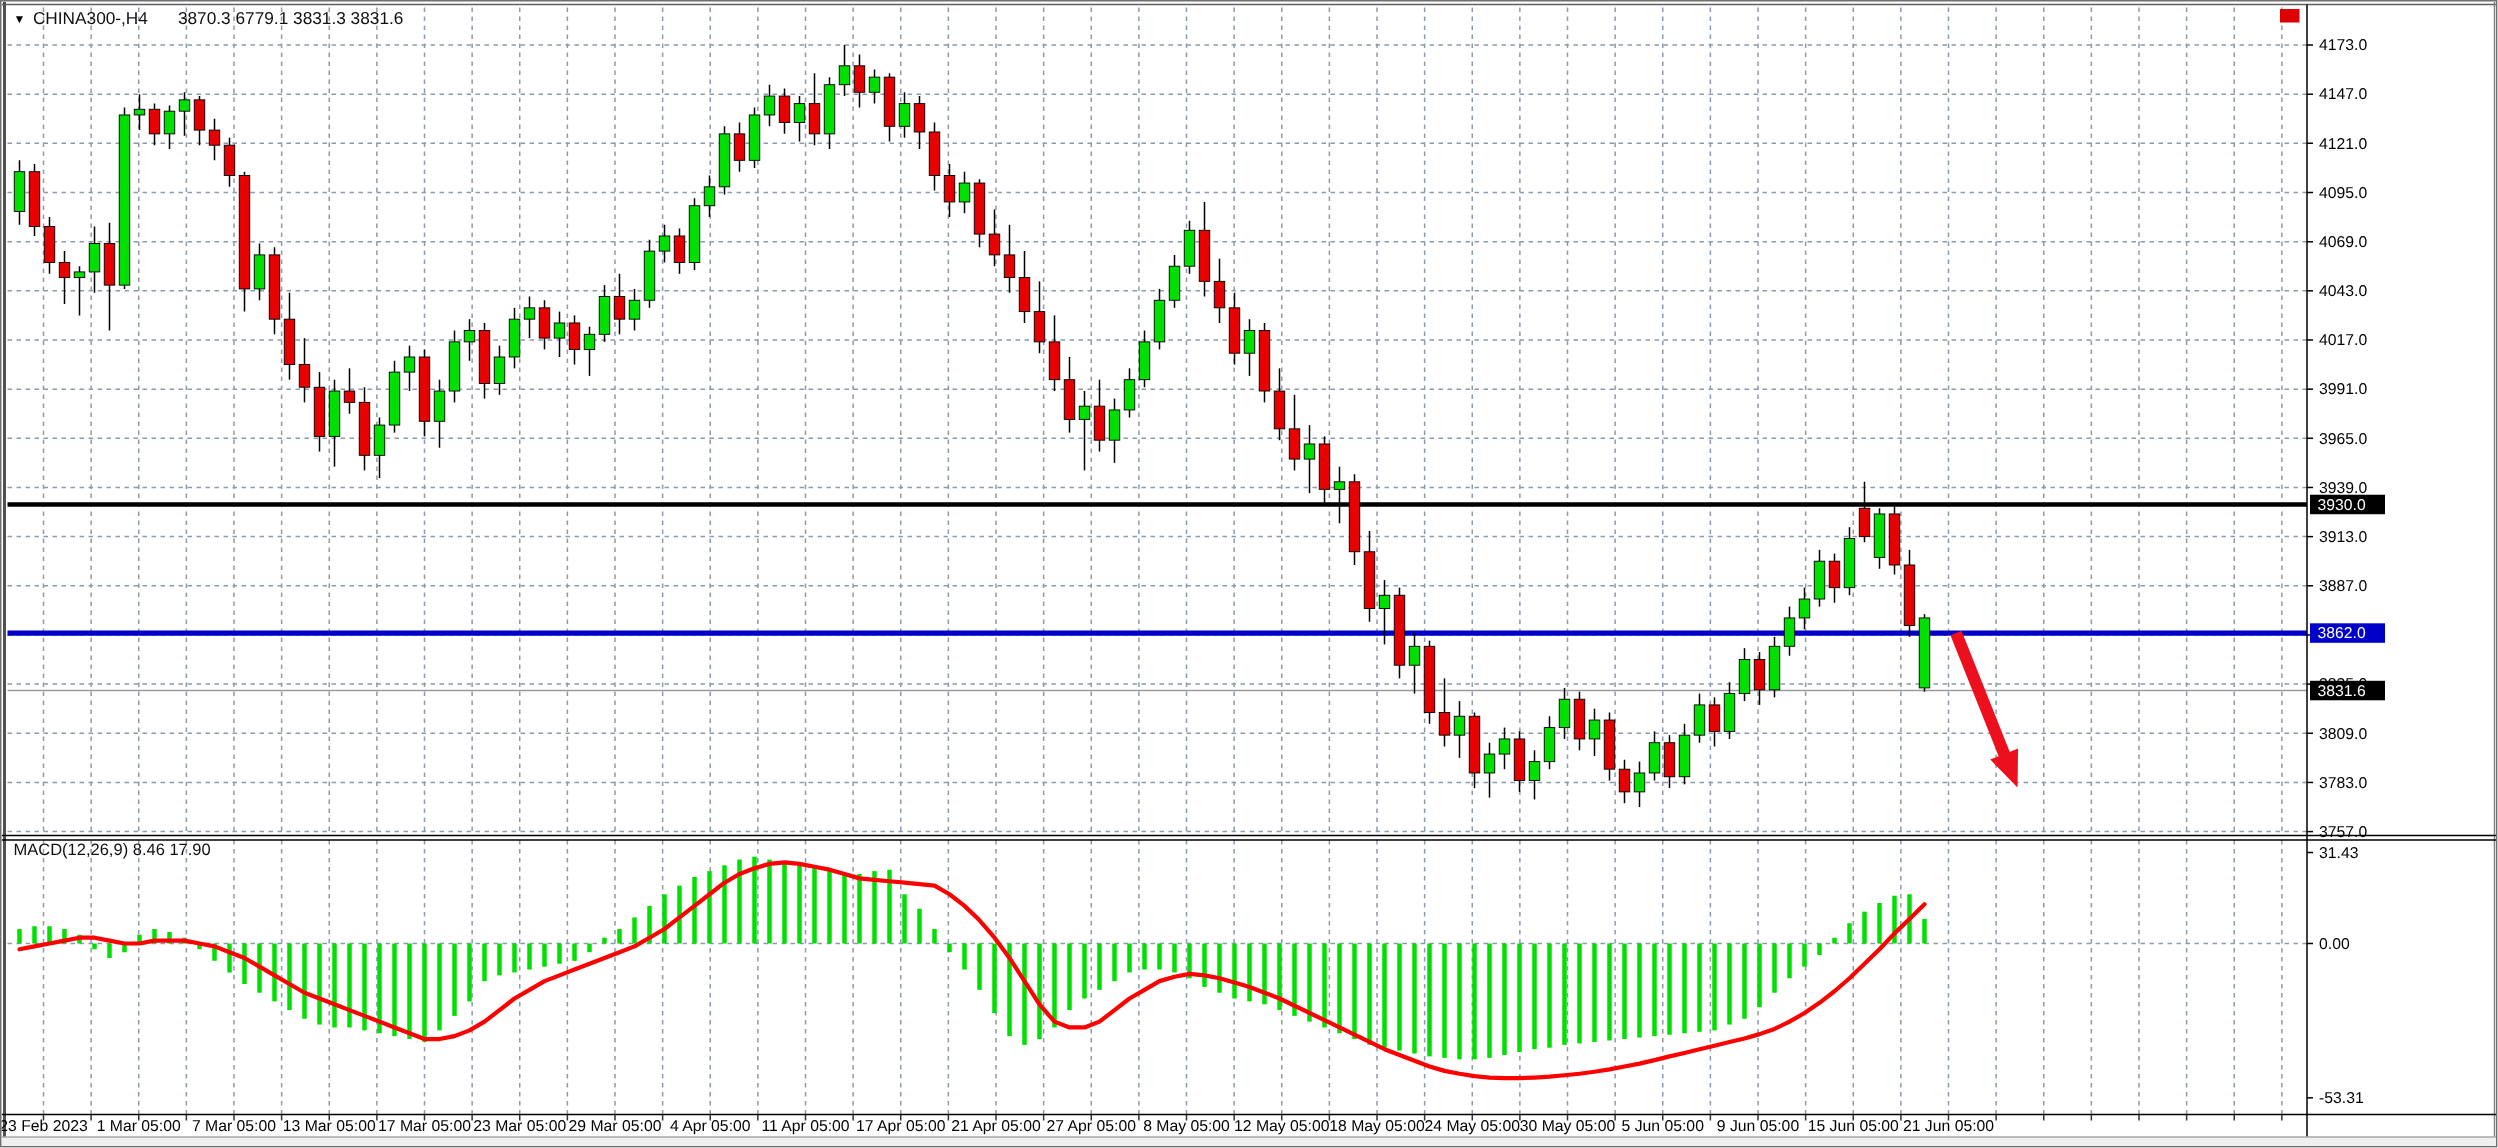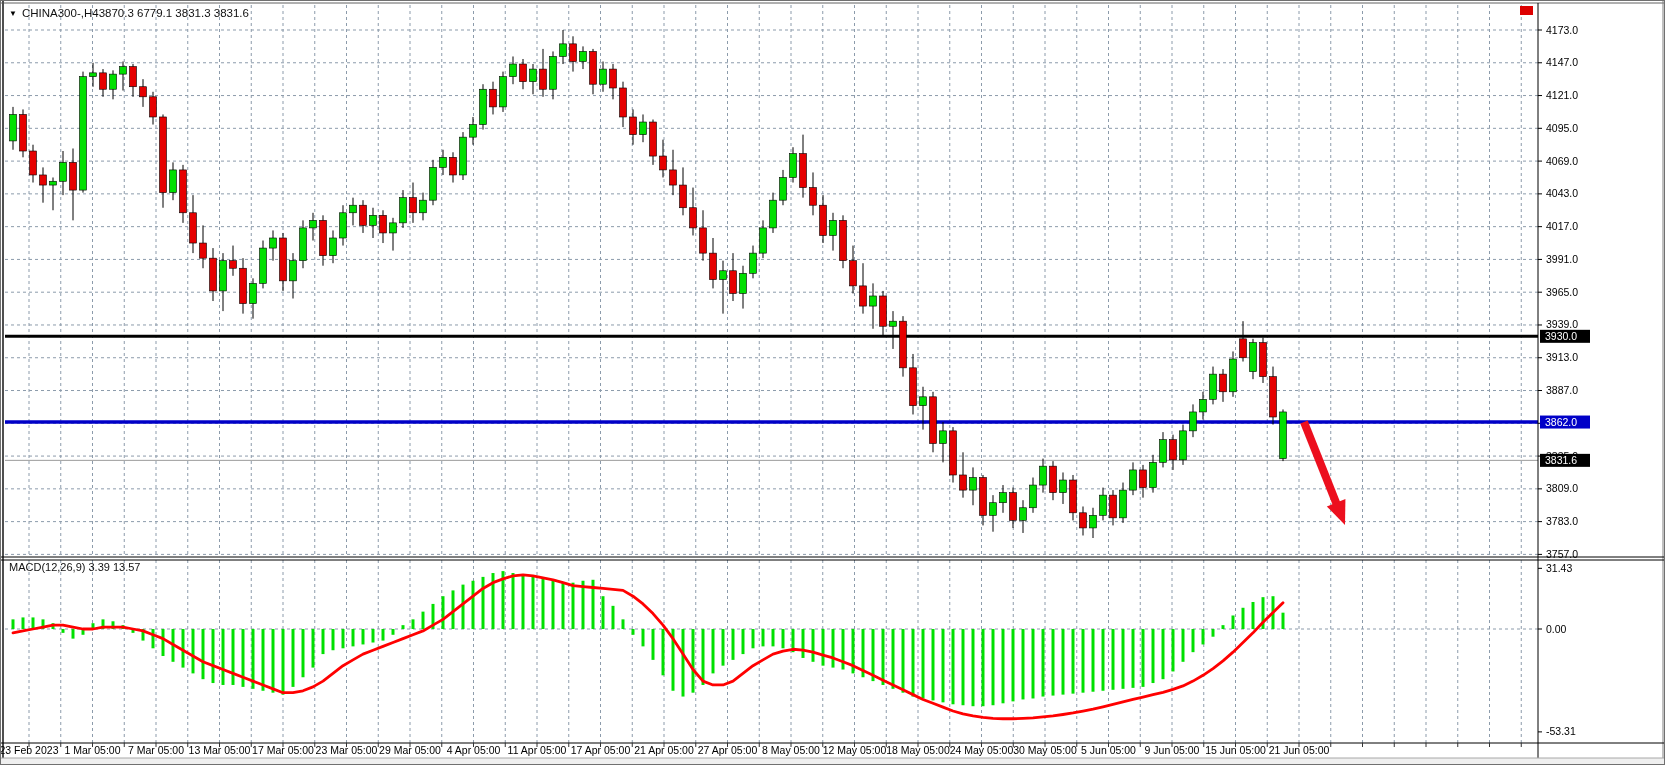--- a/index.html
+++ b/index.html
@@ -9,21 +9,21 @@
     font-family:"Liberation Sans",sans-serif;
   }
   #chart-svg{position:absolute;left:0;top:0;}
   .overlay-label{
     position:absolute;color:#101010;font-size:11.5px;letter-spacing:0;
     white-space:pre;user-select:none;
   }
   #title-bar{left:8px;top:6px;}
   #title-bar .tri{font-size:8px;vertical-align:1px;margin-right:5px;color:#000;}
   #macd-label{left:8px;top:560px;font-size:11px;}
-  .sym{margin-right:0;}
+  .sym{margin-right:20px;}
 </style>
 </head>
 <body>
 
 <div id="win">
   <svg id="chart-svg" width="1665" height="765">
     <g id="g-grid">
         <line x1="28" y1="4" x2="28" y2="556" stroke="#8c9bab" stroke-width="1" stroke-dasharray="3,3"></line>
         <line x1="28" y1="559" x2="28" y2="742" stroke="#8c9bab" stroke-width="1" stroke-dasharray="3,3"></line>
         <line x1="59.75" y1="4" x2="59.75" y2="556" stroke="#8c9bab" stroke-width="1" stroke-dasharray="3,3"></line>
@@ -673,14 +673,14 @@
         <line x1="1303" y1="421" x2="1336.6033015963737" y2="505.4180503518658" stroke="#ec0f1e" stroke-width="8"></line>
         <polygon points="1344,524 1325.8329870915816,505.40000962405213 1344.4149367397156,498.00331122042587" fill="#ec0f1e"></polygon>
       </g>
     <g id="g-marker">
         <rect x="1519" y="5" width="13" height="9" fill="#dd0000"></rect>
       </g>
   </svg>
 
   <div id="title-bar" class="overlay-label"><span class="tri">▼</span><span class="sym">CHINA300-,H4</span><span>3870.3 6779.1 3831.3 3831.6</span></div>
 
-  <div id="macd-label" class="overlay-label">MACD(12,26,9) 3.39 13.57</div>
+  <div id="macd-label" class="overlay-label">MACD(12,26,9) 8.46 17.90</div>
 </div>
 
 </body></html>

